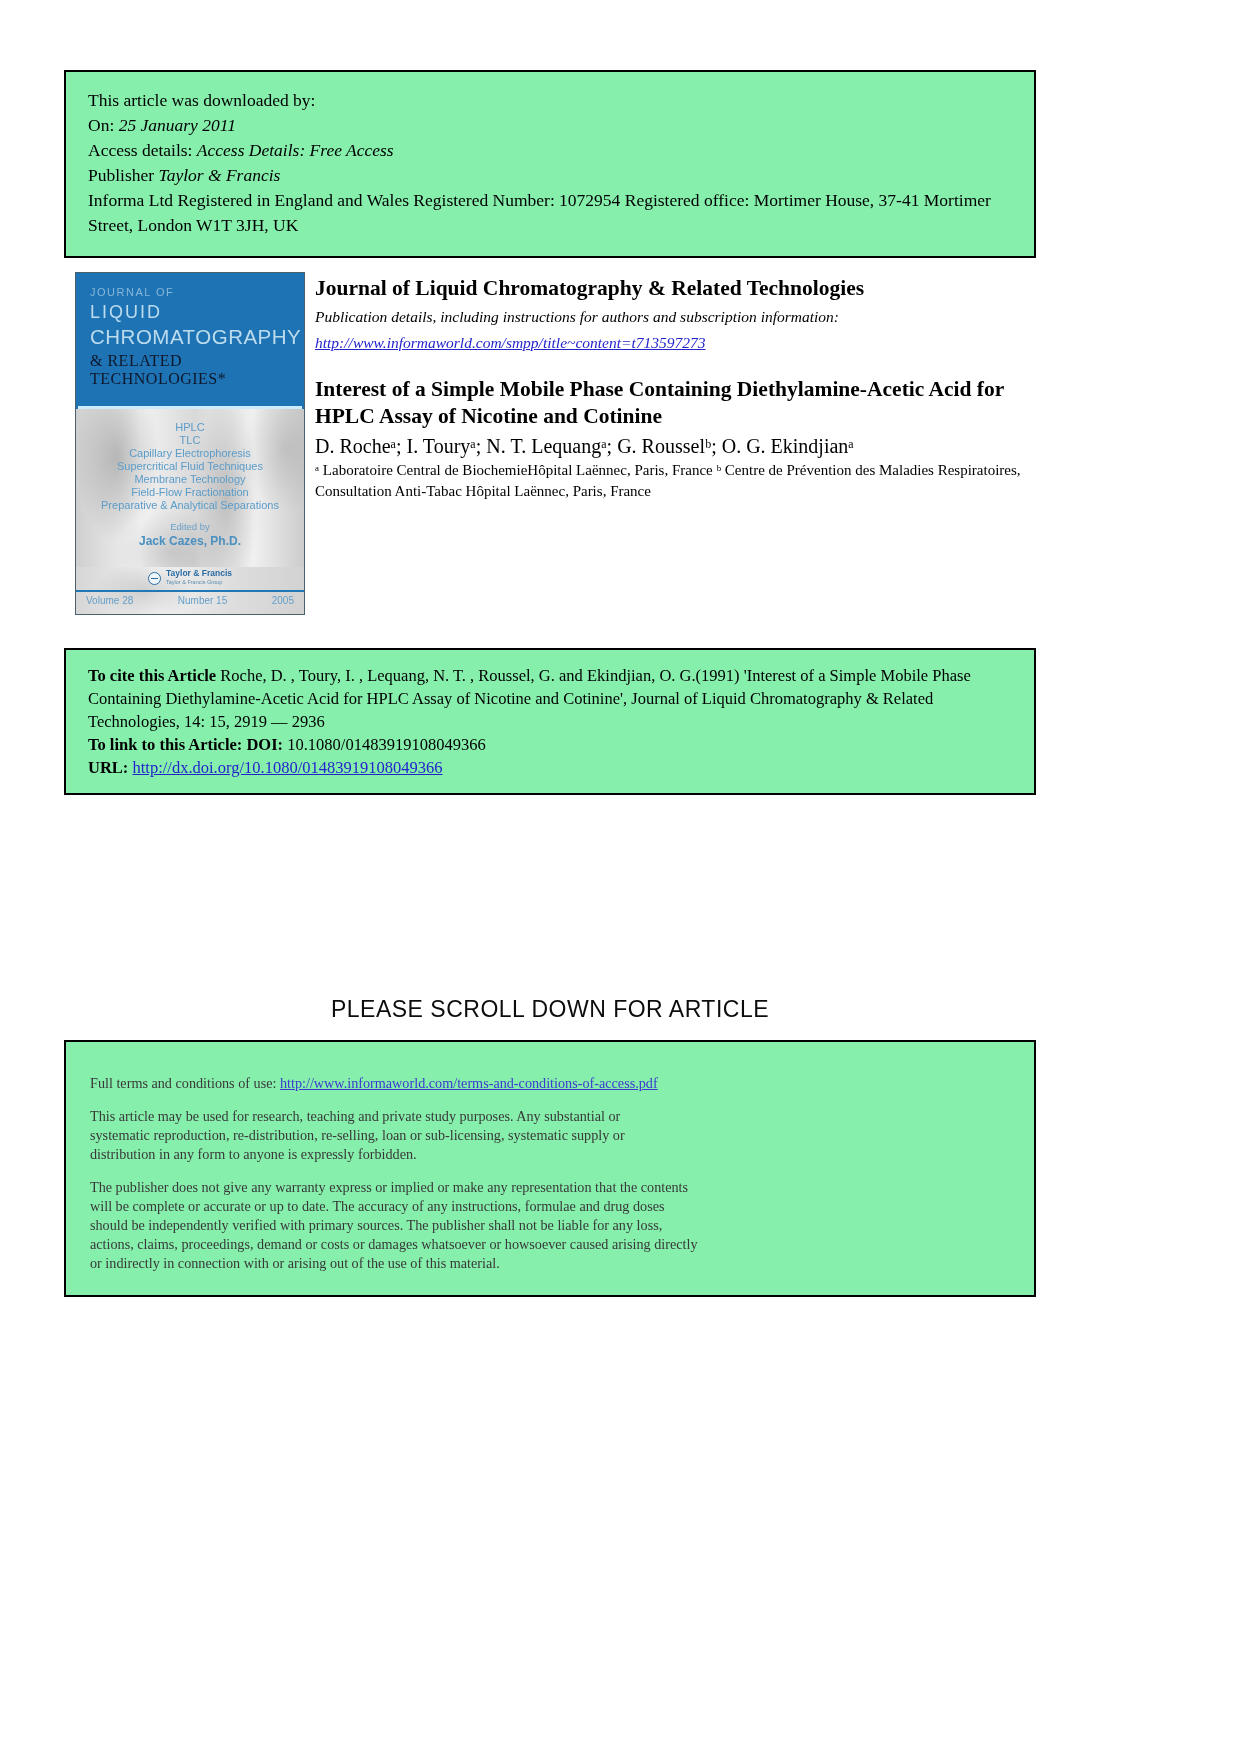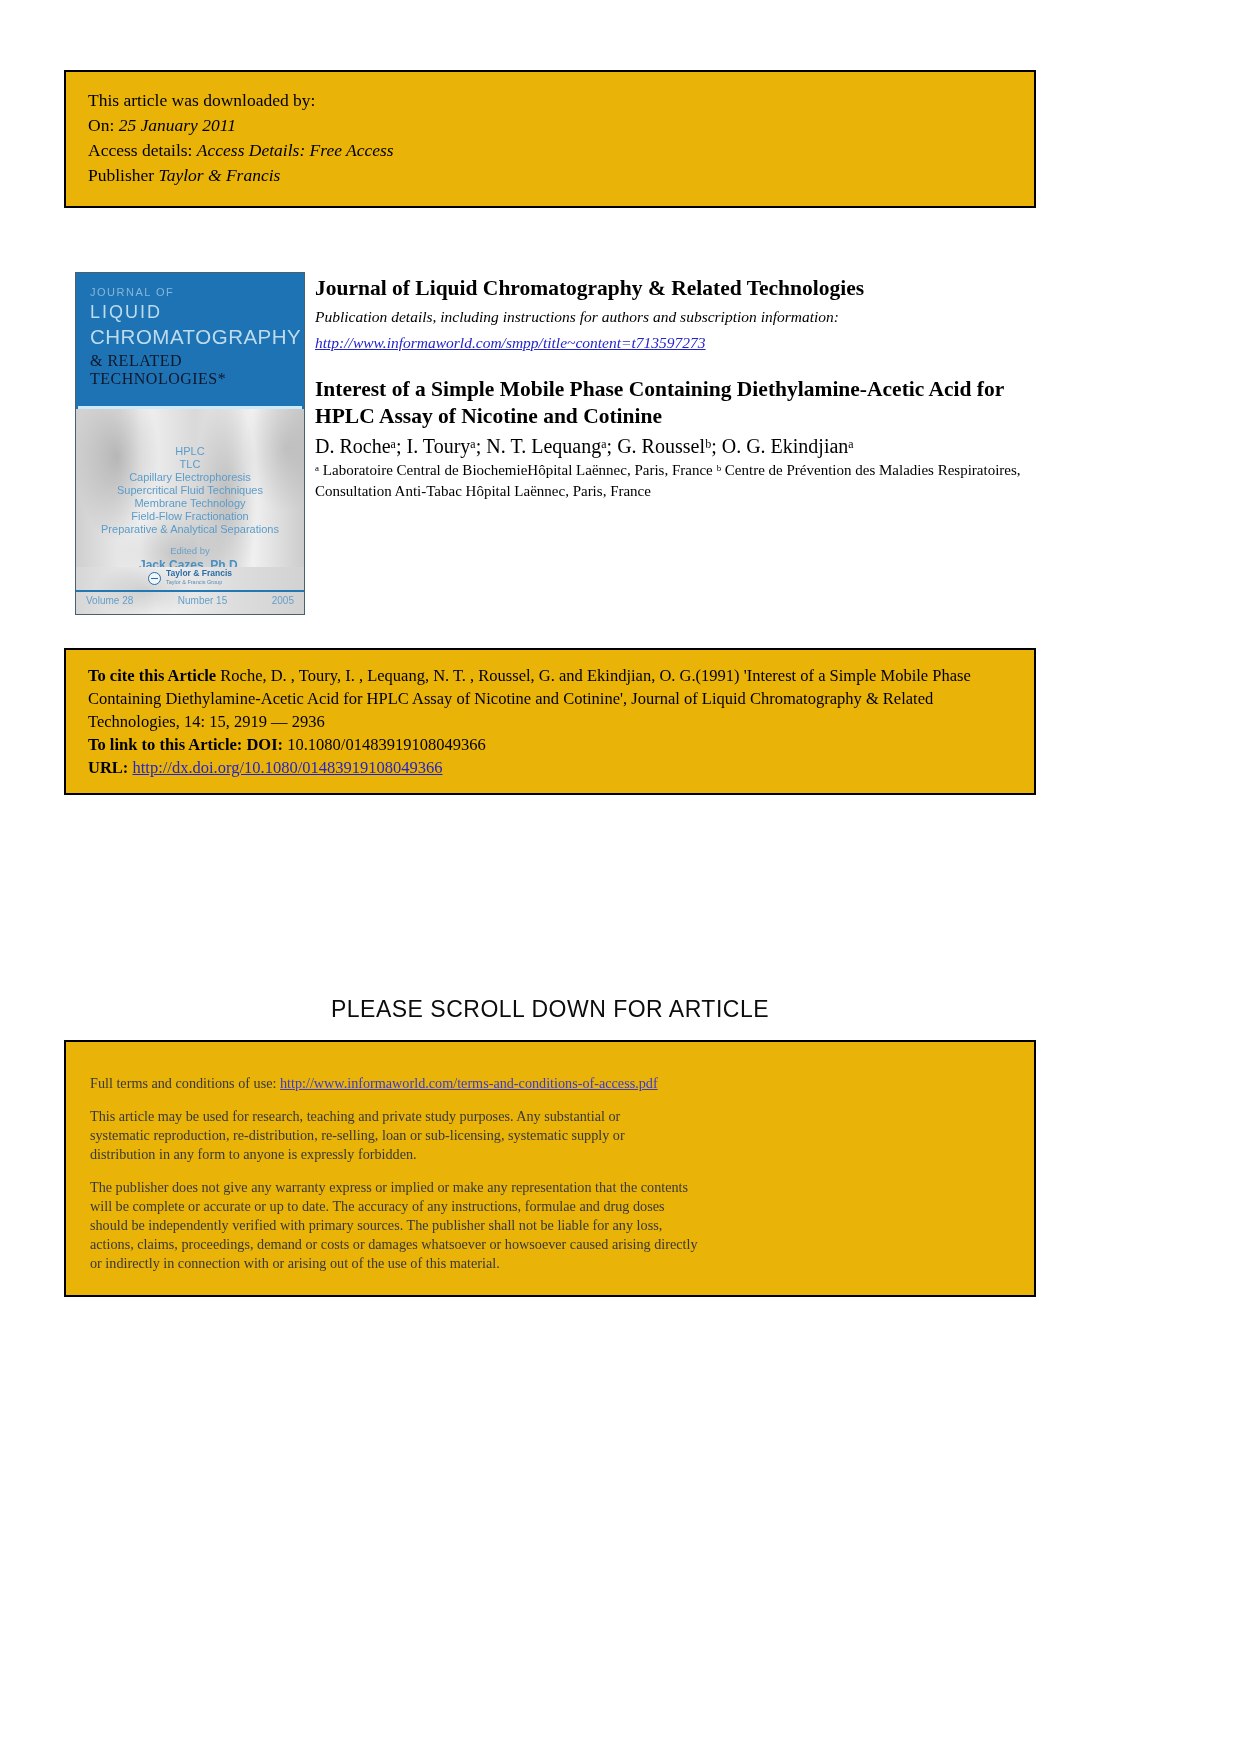--- a/index.html
+++ b/index.html
@@ -3,21 +3,21 @@
 <meta charset="utf-8">
 <style>
   * { margin:0; padding:0; box-sizing:border-box; }
   html,body { background:#ffffff; }
   body {
     width:1240px; height:1755px; position:relative;
     font-family:"Liberation Serif", serif; color:#000;
   }
   .frame-box {
     position:absolute; left:64px; width:972px;
-    border:2px solid #000; background:#eab308;
+    border:2px solid #000; background:#86efac;
   }
   
   #download-box { top:70px; padding:16px 22px 18px; font-size:17.5px; line-height:25px; }
   .ital { font-style:italic; }
   
   #cover {
     position:absolute; left:75px; top:272px; width:230px; height:343px;
     border:1px solid #49606f; overflow:hidden; background:#1e73b4;
   }
   #cover-header { padding:13px 14px 14px 14px; height:133px; }
@@ -28,21 +28,21 @@
   #cover-divider { height:3px; background:#cdeaf8; margin:0 2px; }
   #cover-body {
     position:relative; height:160px;
     background:
       radial-gradient(ellipse 60px 120px at 18% 30%, rgba(105,105,105,.38), transparent 70%),
       radial-gradient(ellipse 45px 150px at 66% 55%, rgba(110,110,110,.32), transparent 70%),
       radial-gradient(ellipse 80px 60px at 42% 90%, rgba(125,125,125,.28), transparent 70%),
       radial-gradient(ellipse 60px 90px at 92% 25%, rgba(135,135,135,.3), transparent 70%),
       linear-gradient(90deg,#cfcfcf,#f3f3f3 28%,#d9d9d9 52%,#f0f0f0 78%,#cccccc);
   }
-  #cover-topics { padding-top:36px; text-align:center; font-family:"Liberation Sans",sans-serif; font-size:11px; line-height:13px; color:#5b9cc9; }
+  #cover-topics { padding-top:12px; text-align:center; font-family:"Liberation Sans",sans-serif; font-size:11px; line-height:13px; color:#5b9cc9; }
   #cover-edited { text-align:center; margin-top:9px; font-family:"Liberation Sans",sans-serif; font-size:9.5px; color:#6aa2c9; }
   #cover-editor { text-align:center; font-family:"Liberation Sans",sans-serif; font-size:12px; font-weight:bold; color:#4a90c0; margin-top:2px; }
   #cover-footer {
     position:absolute; left:0; right:0; bottom:0; height:47px;
     background:
       radial-gradient(ellipse 70px 40px at 30% 50%, rgba(120,120,120,.25), transparent 70%),
       linear-gradient(90deg,#d6d6d6,#f1f1f1 35%,#dddddd 70%,#d2d2d2);
   }
   #tf-logo { display:flex; align-items:center; justify-content:center; gap:5px; padding-top:2px; }
   #tf-circle { width:13px; height:13px; border:1.5px solid #2b6ca3; border-radius:50%; position:relative; background:#eef6fb; }
@@ -82,20 +82,21 @@
   #terms-box a.lnk { color:#3a3ad0; }
 </style>
 </head>
 <body>
 
 <div class="frame-box" id="download-box">
   <div>This article was downloaded by:</div>
   <div><span>On: </span><span class="ital">25 January 2011</span></div>
   <div><span>Access details: </span><span class="ital">Access Details: Free Access</span></div>
   <div><span>Publisher </span><span class="ital">Taylor &amp; Francis</span></div>
+  <div>Informa Ltd Registered in England and Wales Registered Number: 1072954 Registered office: Mortimer House, 37-41 Mortimer Street, London W1T 3JH, UK</div>
 </div>
 
 <div id="cover">
   <div id="cover-header">
     <div class="cover-kicker">JOURNAL OF</div>
     <div class="cover-liquid">LIQUID</div>
     <div class="cover-chroma">CHROMATOGRAPHY</div>
     <div class="cover-related">&amp; RELATED TECHNOLOGIES*</div>
   </div>
   <div id="cover-divider"></div>

